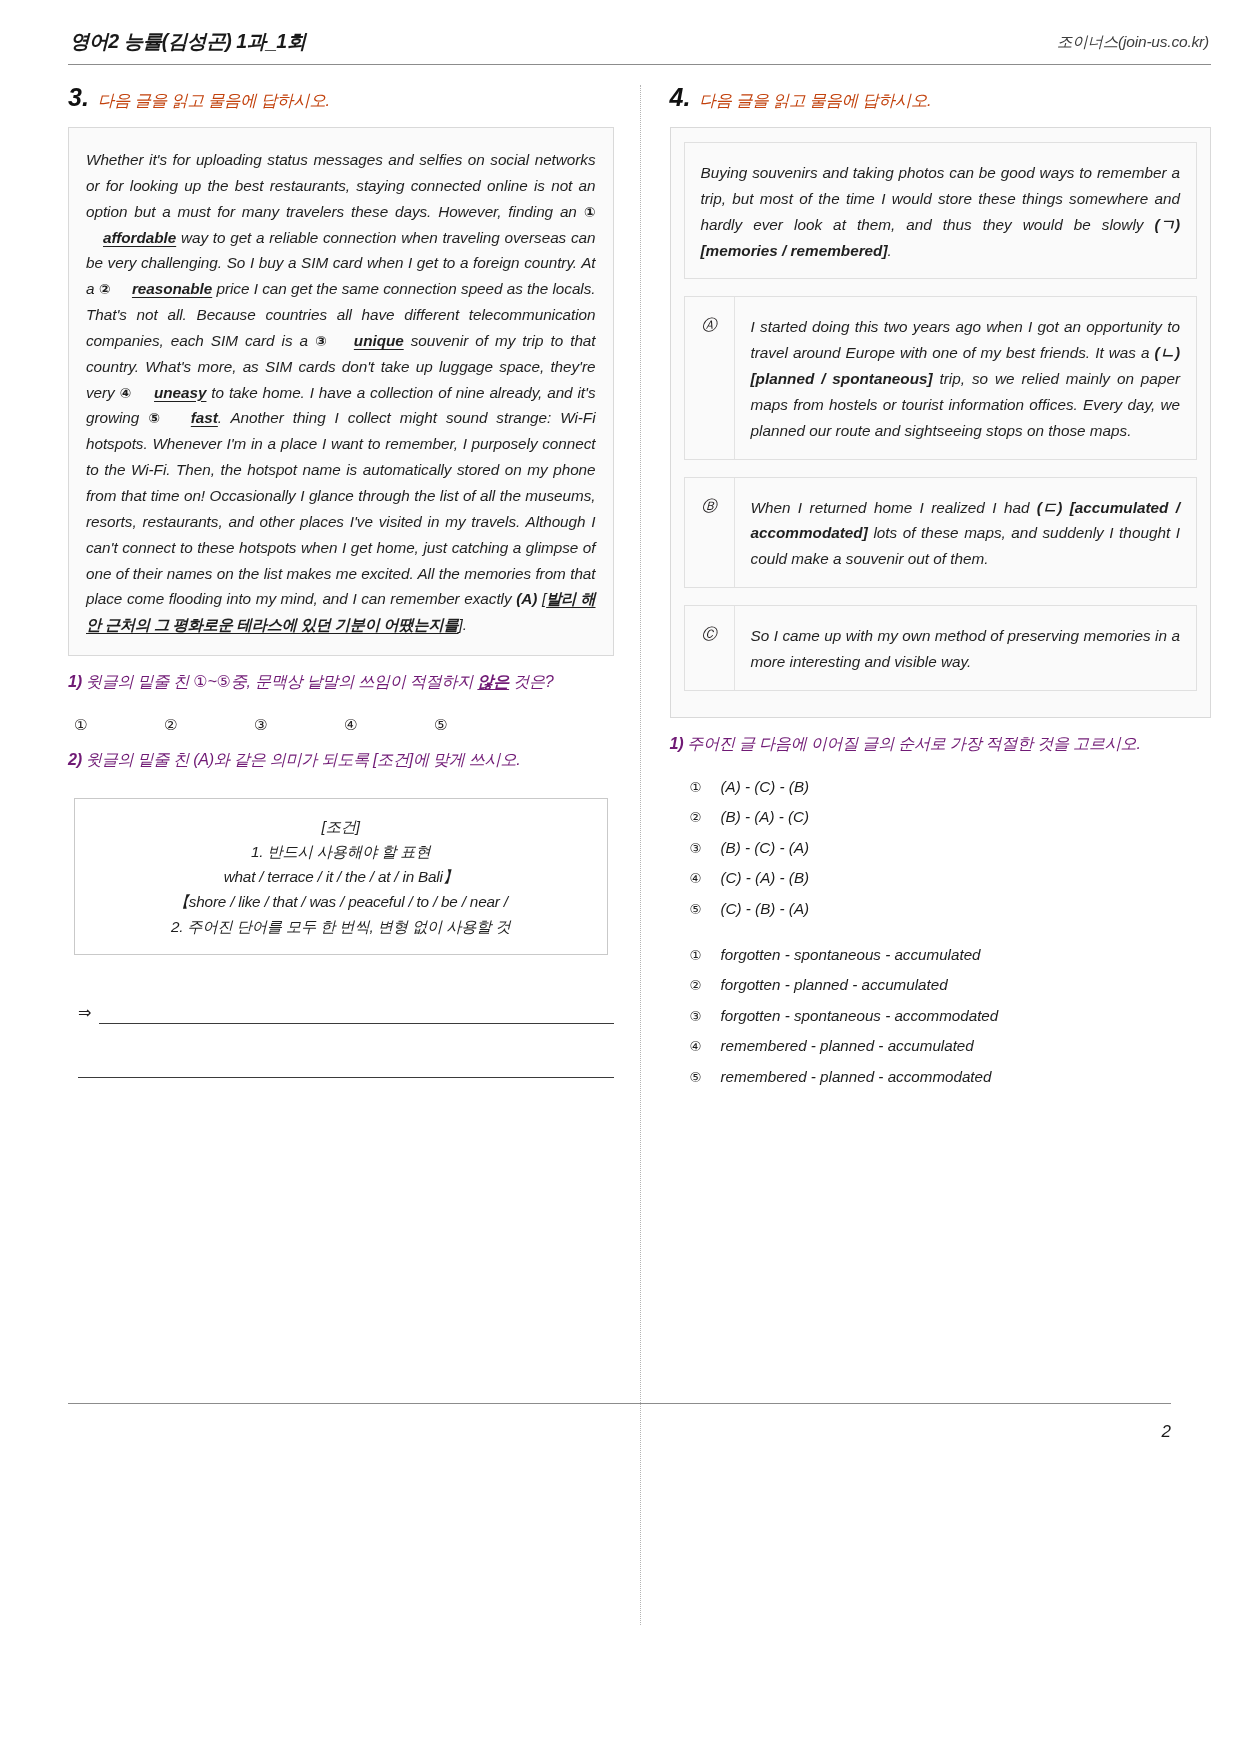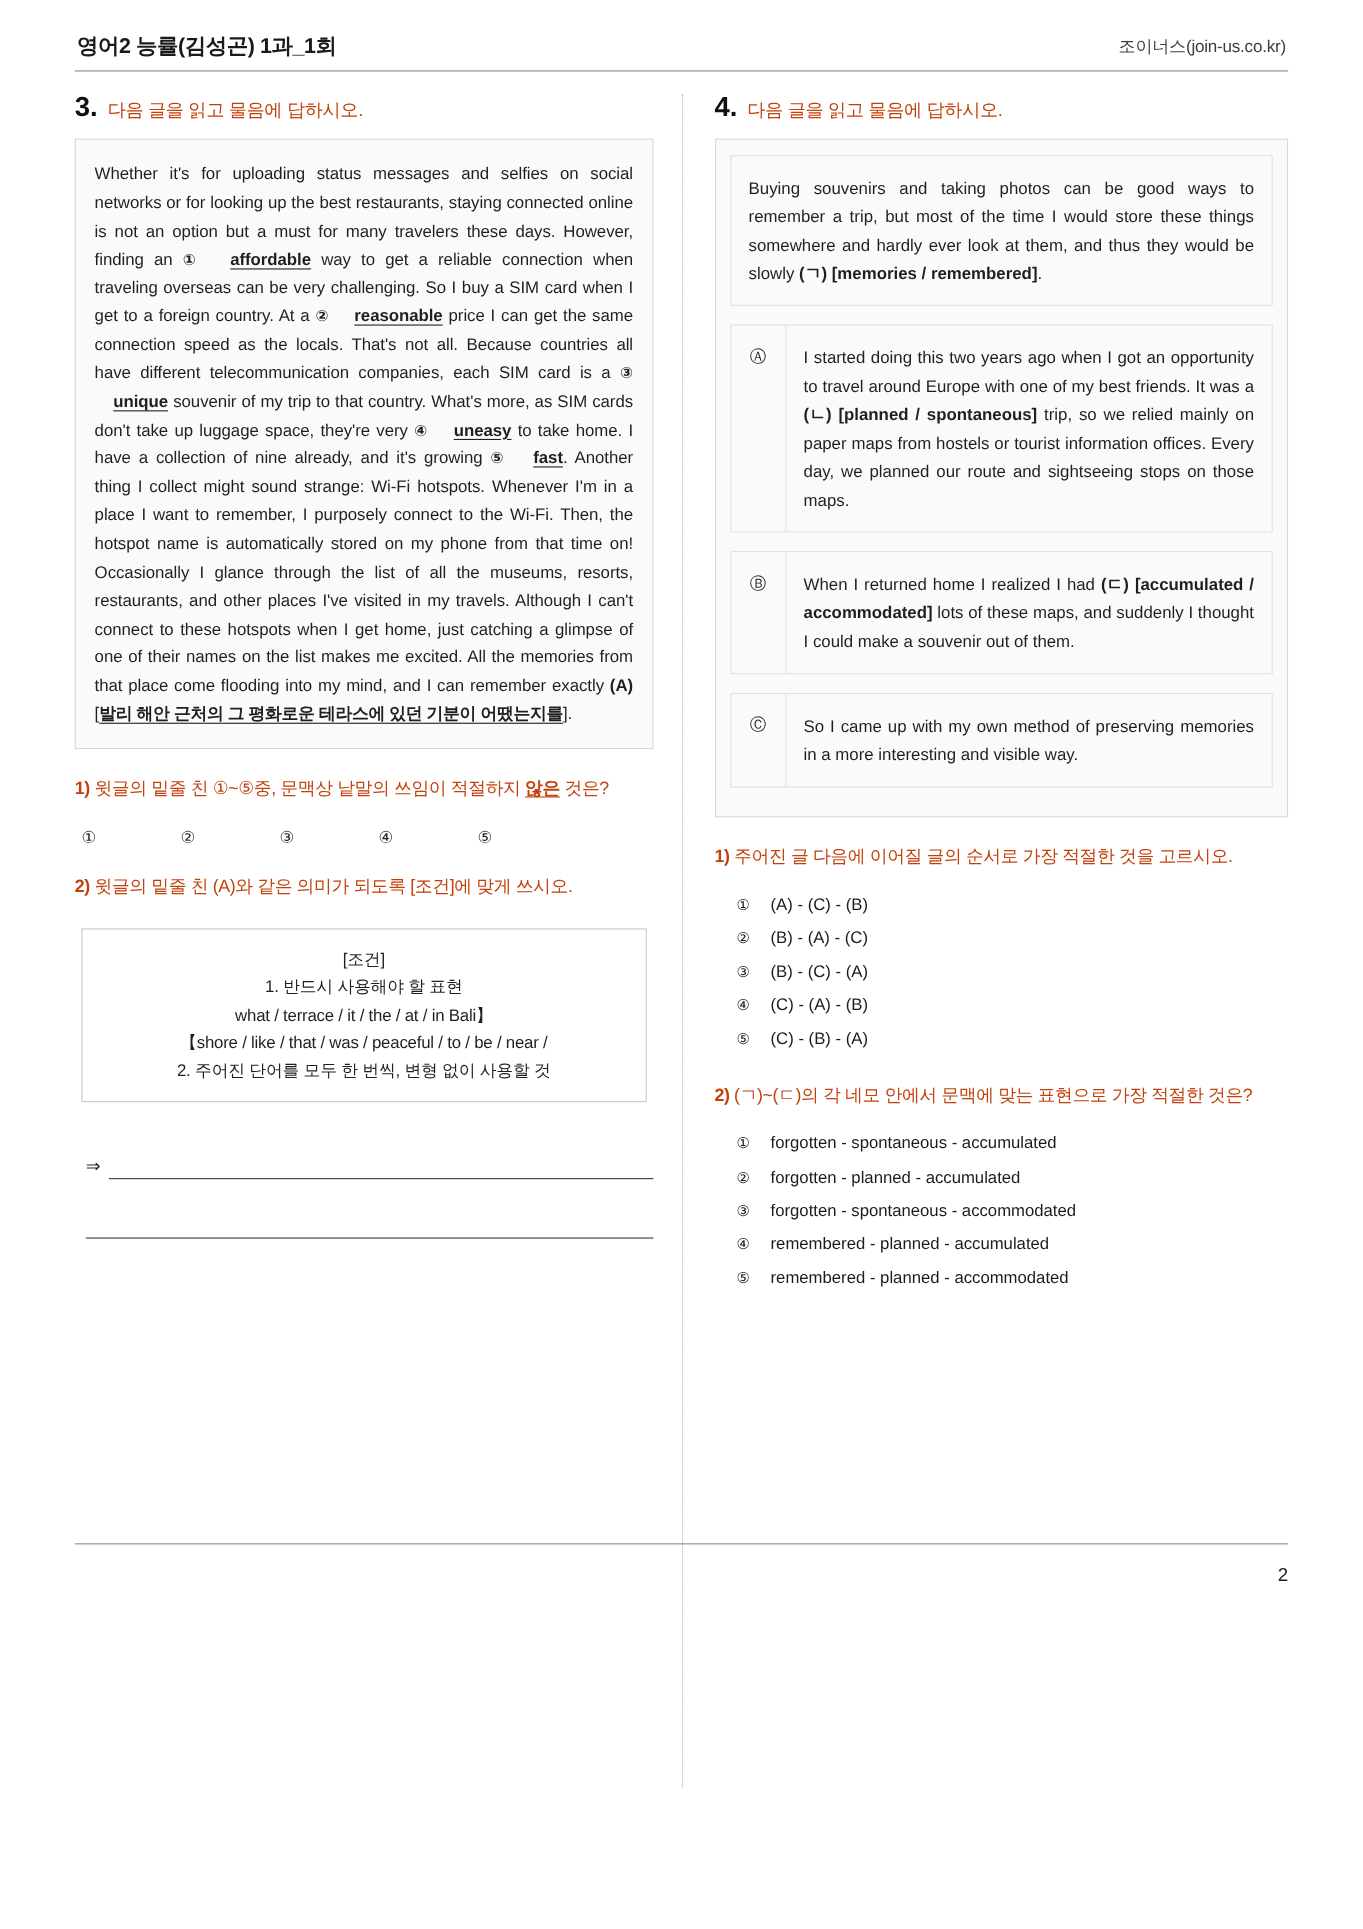--- a/index.html
+++ b/index.html
@@ -10,21 +10,22 @@
     background: #ffffff;
     font-family: "Liberation Sans", "DejaVu Sans", sans-serif;
     color: #231f20;
     position: relative;
   }
 
   .page {
     position: relative;
     width: 1239px;
     height: 1482px;
-    padding: 28px 68px 0 68px;
+    padding: 28px 28px 0 68px;
+    font-style: italic;
   }
 
   
   .header {
     display: flex;
     align-items: flex-end;
     justify-content: space-between;
     padding: 0 2px 9px 2px;
   }
   .header-title {
@@ -111,25 +112,25 @@
     letter-spacing: -0.3px;
   }
   .passage .lbl { font-weight: bold; }
   .circ {
     font-family: "DejaVu Sans", sans-serif;
     font-size: 14px;
   }
 
   
   .subq {
-    margin-top: 23px;
+    margin-top: 12px;
     font-size: 16.2px;
     line-height: 1.62;
     letter-spacing: -0.35px;
-    color: #c2410c;
+    color: #701a75;
   }
   .subq .snum { font-weight: bold; }
   .subq .neg {
     font-weight: bold;
     text-decoration: underline;
     text-underline-offset: 2px;
   }
 
   
   .choice-row {
@@ -354,21 +355,20 @@
         <div class="choice-item">
             <span class="cm">④</span>
             <span>(C) - (A) - (B)</span>
           </div>
         <div class="choice-item">
             <span class="cm">⑤</span>
             <span>(C) - (B) - (A)</span>
           </div>
       </div>
 
-      <div class="subq"><span class="snum">2)</span><span> (ㄱ)~(ㄷ)의 각 네모 안에서 문맥에 맞는 표현으로 가장 적절한 것은?</span></div>
 
       <div class="choice-list">
         <div class="choice-item">
             <span class="cm">①</span>
             <span>forgotten - spontaneous - accumulated</span>
           </div>
         <div class="choice-item">
             <span class="cm">②</span>
             <span>forgotten - planned - accumulated</span>
           </div>

